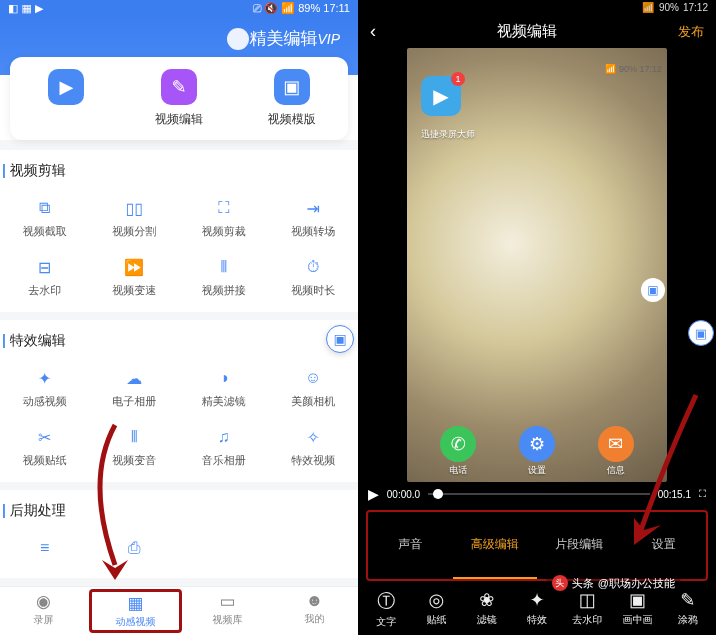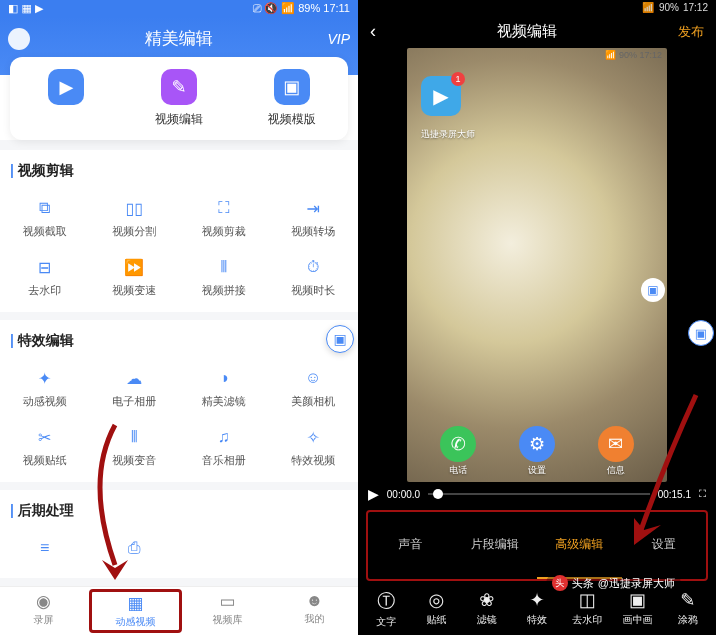--- a/index.html
+++ b/index.html
@@ -1,36 +1,36 @@
 <!DOCTYPE html>
 <html><head>
 <meta charset="utf-8">
 <style>
   * { margin: 0; padding: 0; box-sizing: border-box; }
   body { font-family: -apple-system, "PingFang SC", "Microsoft YaHei", sans-serif; background: #f5f5f5; width: 716px; height: 635px; overflow: hidden; display: flex; position: relative; }
   
   
   .left-app { width: 358px; height: 635px; background: #fff; position: relative; display: flex; flex-direction: column; }
   .left-status { background: #3b7ef0; color: #fff; font-size: 11px; padding: 2px 8px; display: flex; justify-content: space-between; align-items: center; }
-  .left-header { background: linear-gradient(180deg, #3b7ef0 0%, #4a8af5 100%); color: #fff; padding: 10px 8px 25px; display: flex; align-items: center; justify-content: space-between; }
+  .left-header { background: linear-gradient(180deg, #3b7ef0 0%, #4a8af5 100%); color: #fff; padding: 10px 18px 25px; display: flex; align-items: center; justify-content: flex-end; }
   .left-header .avatar { width: 22px; height: 22px; background: #fff; border-radius: 50%; opacity: .9; }
   .left-header .title { font-size: 17px; font-weight: 500; }
   .vip { font-weight: normal; font-style: italic; font-size: 14px; }
   
   .top-cards { background: #fff; border-radius: 12px; margin: -18px 10px 0; display: flex; padding: 12px 0; box-shadow: 0 2px 8px rgba(0,0,0,.08); z-index: 2; position: relative; }
   .top-card { flex: 1; text-align: center; }
   .top-card .ic { width: 36px; height: 36px; border-radius: 10px; margin: 0 auto 6px; display: flex; align-items: center; justify-content: center; color: #fff; font-size: 18px; }
   .ic-blue { background: #4a8af5; }
   .ic-purple { background: #a855f7; }
   .top-card .lbl { font-size: 12px; color: #333; }
   
   .sections { flex: 1; overflow: hidden; background: #f5f6f8; }
   .section { background: #fff; margin-top: 8px; padding: 12px 0 6px; }
   .section:first-child { margin-top: 10px; }
-  .sec-title { font-size: 14px; font-weight: 700; color: #222; padding: 0 10px 8px; }
+  .sec-title { font-size: 14px; font-weight: 400; color: #222; padding: 0 2px 8px; }
   .sec-title::before { content: "| "; color: #4a8af5; font-weight: bold; }
   .grid4 { display: flex; flex-wrap: wrap; }
   .grid4 .cell { width: 25%; text-align: center; padding: 8px 0; }
   .cell .ci { width: 24px; height: 24px; margin: 0 auto 4px; color: #4a8af5; display: flex; align-items: center; justify-content: center; font-size: 16px; }
   .cell .cl { font-size: 11px; color: #555; }
   
   .float-cam { position: absolute; right: 4px; top: 325px; width: 28px; height: 28px; border-radius: 50%; background: #fff; border: 1px solid #4a8af5; color: #4a8af5; display: flex; align-items: center; justify-content: center; font-size: 14px; box-shadow: 0 2px 6px rgba(0,0,0,.15); }
   
   .bottom-nav { display: flex; background: #fff; border-top: 1px solid #eee; padding: 4px 0; }
   .bottom-nav .bn { flex: 1; text-align: center; font-size: 10px; color: #888; }
@@ -43,21 +43,21 @@
   
   .right-app { width: 358px; height: 635px; background: #000; color: #fff; position: relative; display: flex; flex-direction: column; }
   .r-status { font-size: 10px; color: #fff; opacity: .85; display: flex; justify-content: flex-end; gap: 4px; padding: 2px 8px; background: #000; }
   .r-header { display: flex; align-items: center; justify-content: space-between; padding: 6px 12px; background: #000; }
   .r-back { font-size: 18px; color: #fff; }
   .r-title { font-size: 15px; }
   .r-publish { color: #f0a020; font-size: 13px; }
   
   .viewport { flex: 1; position: relative; display: flex; align-items: stretch; justify-content: center; background: #000; overflow: hidden; }
   .phone-shot { width: 260px; background: radial-gradient(circle at 40% 45%, #f3eedd 0%, #d4c89a 35%, #9b8a6a 65%, #6a5d48 100%); position: relative; border-radius: 2px; display: flex; flex-direction: column; }
-  .ps-status { font-size: 9px; color: #666; display: flex; justify-content: flex-end; gap: 3px; padding: 2px 5px; background: rgba(255,255,255,.0); text-align: center; }
+  .ps-status { font-size: 9px; color: #666; display: flex; justify-content: flex-end; gap: 3px; padding: 16px 5px; background: rgba(255,255,255,.0); text-align: center; }
   .ps-app-icon { position: absolute; left: 14px; top: 28px; text-align: center; }
   .ps-app-icon .ai { width: 40px; height: 40px; background: #3fa8e8; border-radius: 10px; display: flex; align-items: center; justify-content: center; font-size: 20px; color: #fff; position: relative; }
   .ai-badge { position: absolute; top: -4px; right: -4px; width: 14px; height: 14px; border-radius: 50%; background: #f04040; color: #fff; font-size: 9px; display: flex; align-items: center; justify-content: center; }
   .ps-app-icon .al { font-size: 9px; color: #fff; margin-top: 12px; text-shadow: 0 1px 2px rgba(0,0,0,.5); }
   
   .ps-float { position: absolute; right: 2px; top: 230px; width: 24px; height: 24px; border-radius: 50%; background: #fff; color: #4a8af5; display: flex; align-items: center; justify-content: center; font-size: 12px; }
   .ps-dock { position: absolute; bottom: 5px; left: 0; right: 0; display: flex; justify-content: space-around; padding: 0 12px; }
   .dock-item { text-align: center; }
   .dock-item .di { width: 36px; height: 36px; border-radius: 50%; display: flex; align-items: center; justify-content: center; font-size: 18px; color: #fff; margin: 0 auto 2px; }
   .di-green { background: #3bc45a; }
@@ -279,33 +279,33 @@
     <span>▣</span>
   </div>
 
   <svg class="red-arrow2" viewBox="0 0 100 160">
     <path d="M 90 5 Q 60 70 35 140" stroke="#a01010" stroke-width="5" fill="none"></path>
     <path d="M 28 155 L 28 128 L 38 140 L 55 135 Z" fill="#a01010"></path>
   </svg>
 
   <div class="r-tabs">
     <div class="r-tab">声音</div>
+    <div class="r-tab active">高级编辑</div>
     <div class="r-tab">片段编辑</div>
-    <div class="r-tab active">高级编辑</div>
     <div class="r-tab">设置</div>
   </div>
 
   <div class="r-tools">
     <div class="r-tool"><span class="ti">Ⓣ</span><span>文字</span></div>
     <div class="r-tool"><span class="ti">◎</span><span>贴纸</span></div>
     <div class="r-tool"><span class="ti">❀</span><span>滤镜</span></div>
     <div class="r-tool"><span class="ti">✦</span><span>特效</span></div>
     <div class="r-tool"><span class="ti">◫</span><span>去水印</span></div>
     <div class="r-tool"><span class="ti">▣</span><span>画中画</span></div>
     <div class="r-tool"><span class="ti">✎</span><span>涂鸦</span></div>
   </div>
 
   <div class="watermark">
     <div class="wm-ic">头</div>
     <span>头条</span>
-    <span>@迅捷录屏大师</span>
+    <span>@职场办公技能</span>
   </div>
 </div>
 
 </body></html>

